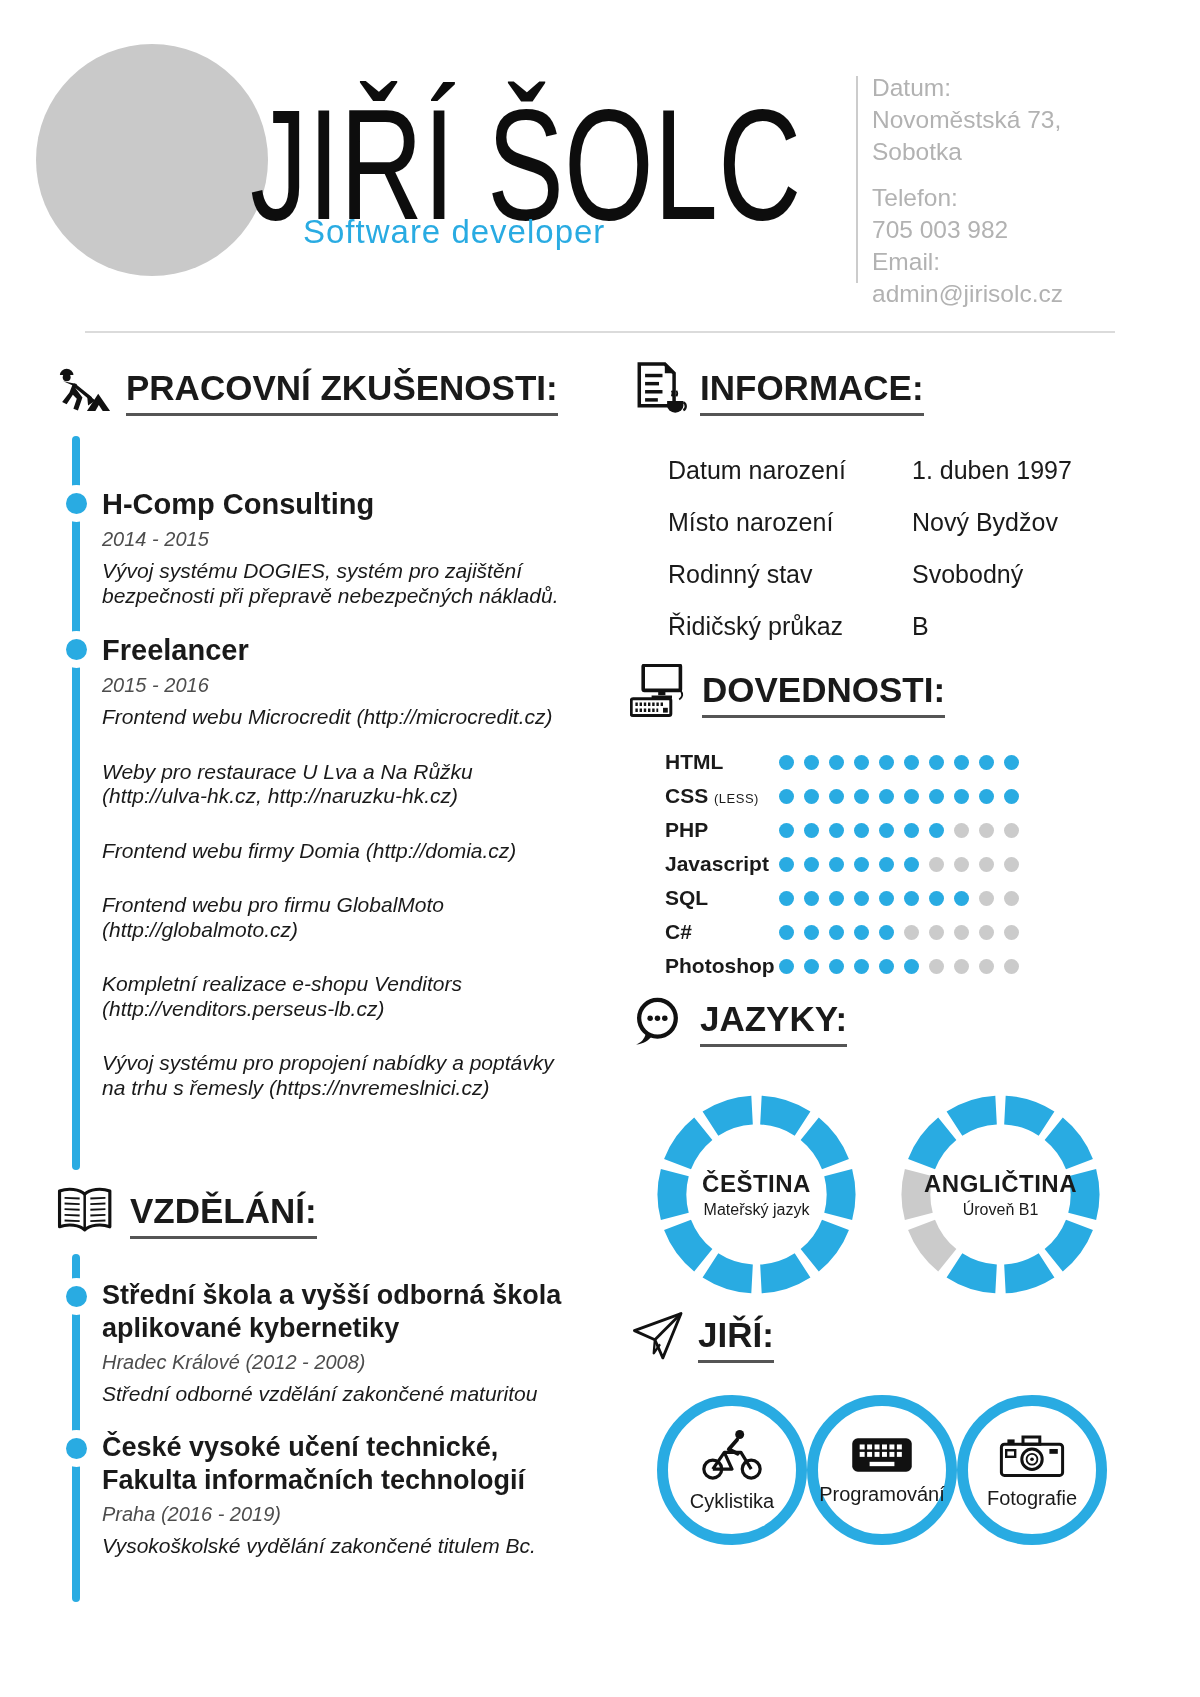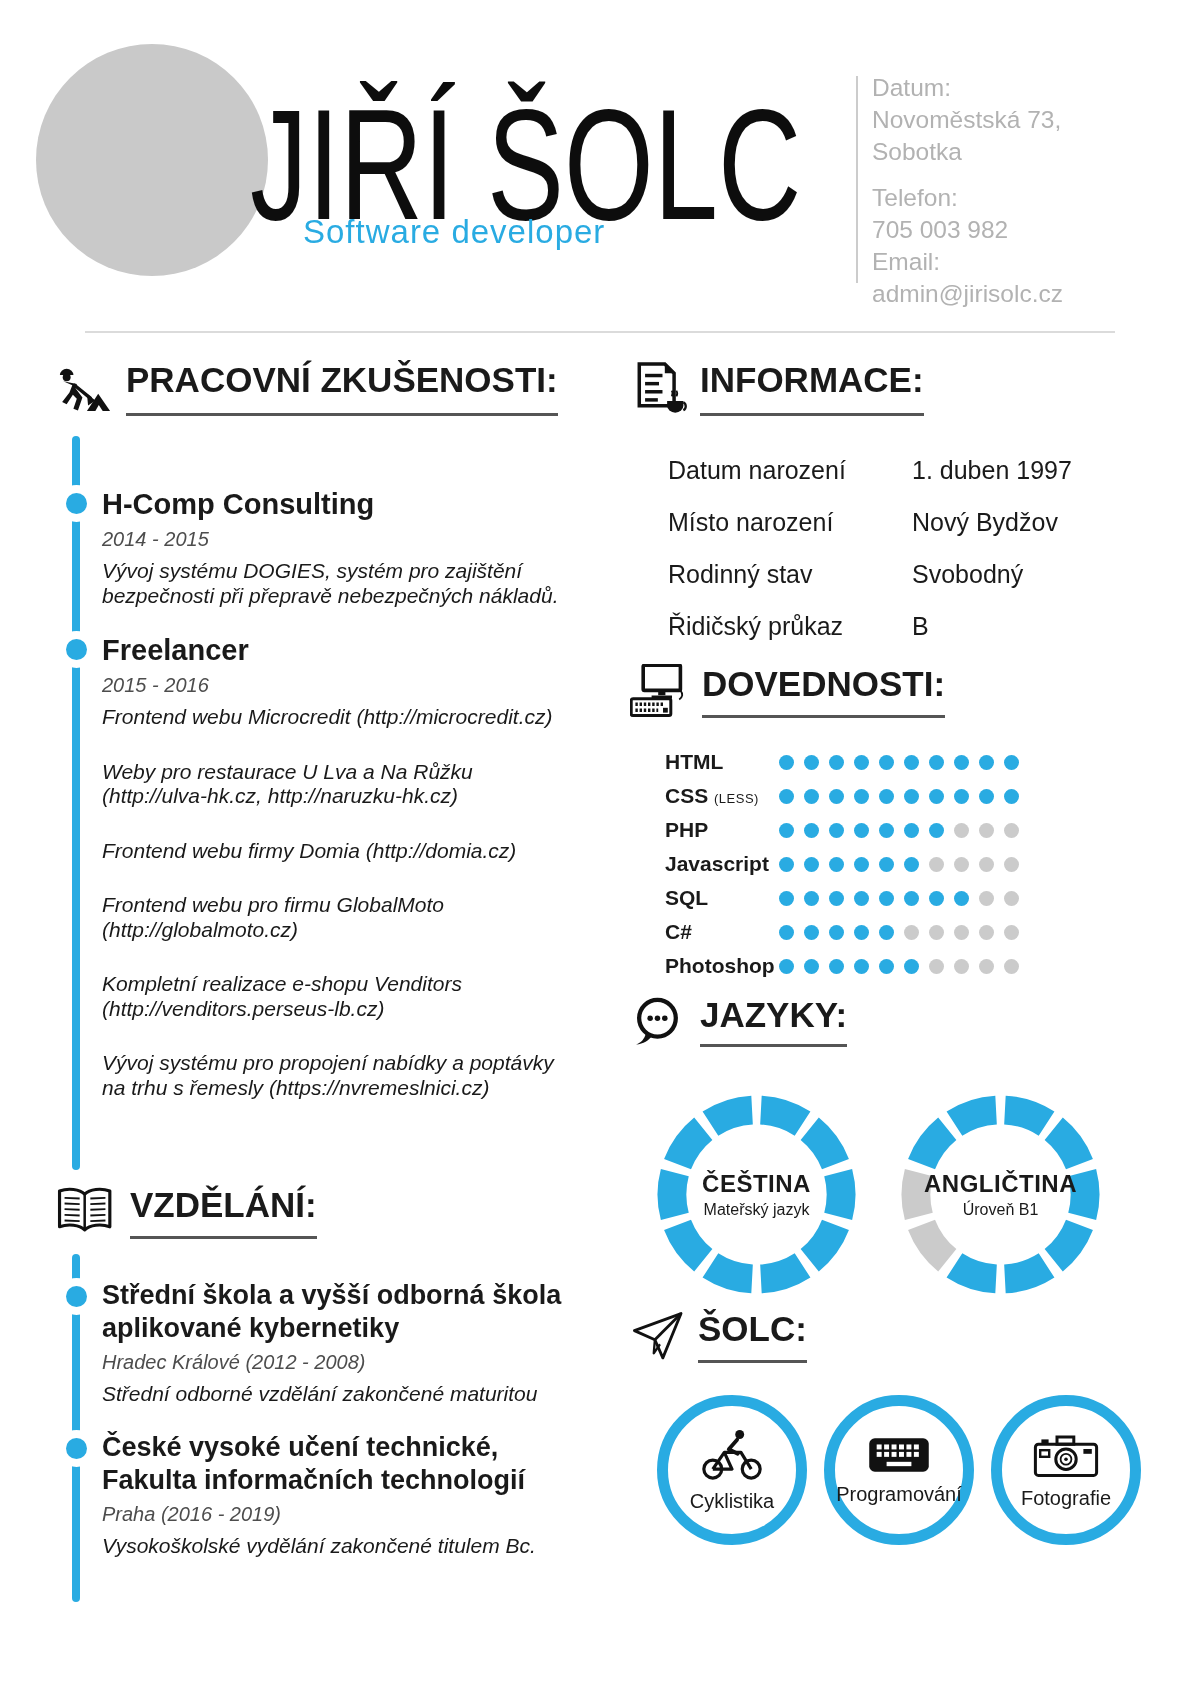--- a/index.html
+++ b/index.html
@@ -24,21 +24,21 @@
   .v-divider{position:absolute;left:856px;top:76px;width:2px;height:207px;background:#cccccc;}
   .contact{position:absolute;left:872px;top:72px;font-size:24.5px;line-height:32px;color:var(--contact);}
   .contact-group{margin-bottom:14px;}
   .main-rule{position:absolute;left:85px;top:331px;width:1030px;height:0;border:none;border-top:2px solid #dbdbdb;margin:0;}
 
   
   .col-left{position:absolute;left:40px;top:345px;width:525px;}
   .col-right{position:absolute;left:585px;top:345px;width:595px;}
 
   
-  .sec-head{display:flex;gap:12px;}
+  .sec-head{display:flex;align-items:flex-end;gap:12px;}
   .sec-head .icon{flex:none;line-height:0;}
   .sec-head h2{margin:0;font-size:35px;font-weight:700;letter-spacing:0;
                border-bottom:3px solid #555;padding-bottom:5px;white-space:nowrap;}
   .col-left .sec-head{margin-left:12px;margin-top:15px;}
   .col-right .sec-head{margin-left:45px;margin-top:15px;}
 
   
   .timeline{position:relative;margin-top:20px;}
   .tl-bar{position:absolute;left:32px;top:0;bottom:0;width:8px;border-radius:4px;background:var(--accent);}
   .tl-entry{position:relative;padding-left:62px;margin-bottom:24px;}
@@ -73,21 +73,21 @@
 
   
   .rings{display:flex;gap:45px;margin-left:72px;margin-top:48px;}
   .ring{position:relative;width:199px;height:199px;}
   .ring svg{width:199px;height:199px;display:block;}
   .ring-label{position:absolute;inset:0;display:flex;flex-direction:column;align-items:center;justify-content:center;text-align:center;}
   .ring-name{font-size:24px;font-weight:700;letter-spacing:0.5px;}
   .ring-sub{font-size:16px;margin-top:3px;}
 
   
-  .interest-circles{display:flex;gap:17px;margin-left:72px;margin-top:32px;}
+  .interest-circles{display:flex;margin-left:72px;margin-top:32px;}
   .interest{width:150px;height:150px;border:11px solid var(--accent);border-radius:50%;
             display:flex;flex-direction:column;align-items:center;justify-content:center;background:#fff;}
   .interest .icon{line-height:0;margin-bottom:8px;}
   .interest-label{font-size:20px;white-space:nowrap;}
 </style>
 </head>
 <body>
 
 <div class="page">
 
@@ -422,21 +422,21 @@
 
     <section>
       <div class="sec-head">
         <span class="icon">
           <svg width="56" height="54" viewBox="0 0 95 95">
             <path d="M6 38 L88 8 L56 86 L42 54 Z" fill="none" stroke="#111" stroke-width="5" stroke-linejoin="round"></path>
             <path d="M88 8 L42 54" stroke="#111" stroke-width="5"></path>
             <path d="M42 54 L40 78 L51 62" fill="none" stroke="#111" stroke-width="4" stroke-linejoin="round"></path>
           </svg>
         </span>
-        <h2>ŠOLC:</h2>
+        <h2>JIŘÍ:</h2>
       </div>
 
       <div class="interest-circles">
         <div class="interest">
           <span class="icon">
             <svg width="64" height="54" viewBox="0 0 100 84">
               <g fill="none" stroke="#111" stroke-width="5">
                 <circle cx="20" cy="64" r="14"></circle>
                 <circle cx="80" cy="64" r="14"></circle>
                 <path d="M20 64 L38 38 L64 38 L80 64 M38 38 L50 64 L20 64" stroke-linejoin="round"></path>

